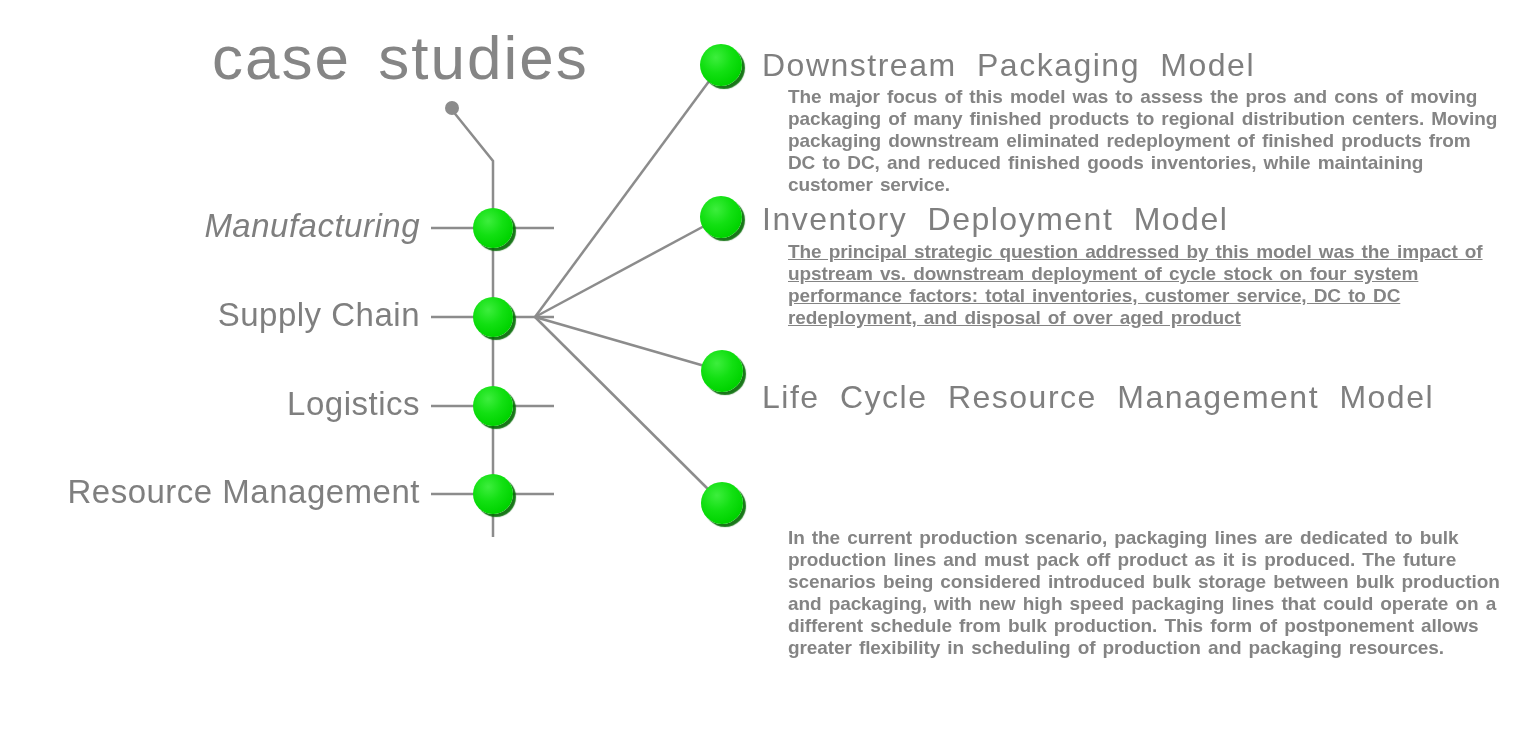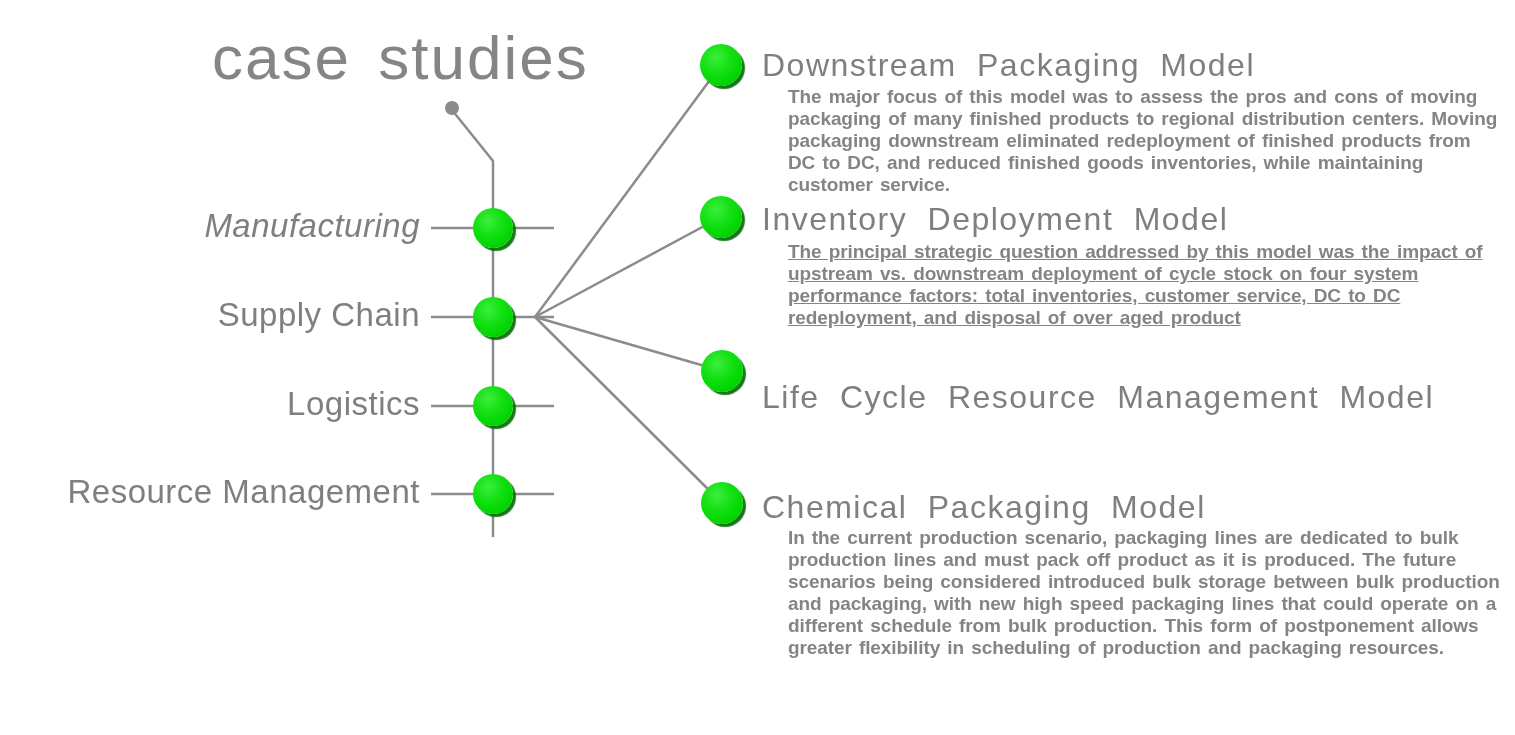--- a/index.html
+++ b/index.html
@@ -79,16 +79,15 @@
   <div class="node big" style="left:701px;top:482px;"></div>
 
   <div class="cs-title" style="top:47px;">Downstream Packaging Model</div>
   <div class="cs-body" style="top:86px;">The major focus of this model was to assess the pros and cons of moving packaging of many finished products to regional distribution centers. Moving packaging downstream eliminated redeployment of finished products from DC to DC, and reduced finished goods inventories, while maintaining customer service.</div>
 
   <div class="cs-title" style="top:201px;">Inventory Deployment Model</div>
   <div class="cs-body" style="top:241px;text-decoration:underline;">The principal strategic question addressed by this model was the impact of upstream vs. downstream deployment of cycle stock on four system performance factors: total inventories, customer service, DC to DC redeployment, and disposal of over aged product</div>
 
   <div class="cs-title" style="top:357px;margin-top:22px;">Life Cycle Resource Management Model</div>
 
-  <div class="cs-title" style="top:489px;">Chemical Packaging Model</div>
   <div class="cs-body" style="top:527px;">In the current production scenario, packaging lines are dedicated to bulk production lines and must pack off product as it is produced. The future scenarios being considered introduced bulk storage between bulk production and packaging, with new high speed packaging lines that could operate on a different schedule from bulk production. This form of postponement allows greater flexibility in scheduling of production and packaging resources.</div>
 
 </div>
 
 </body></html>

